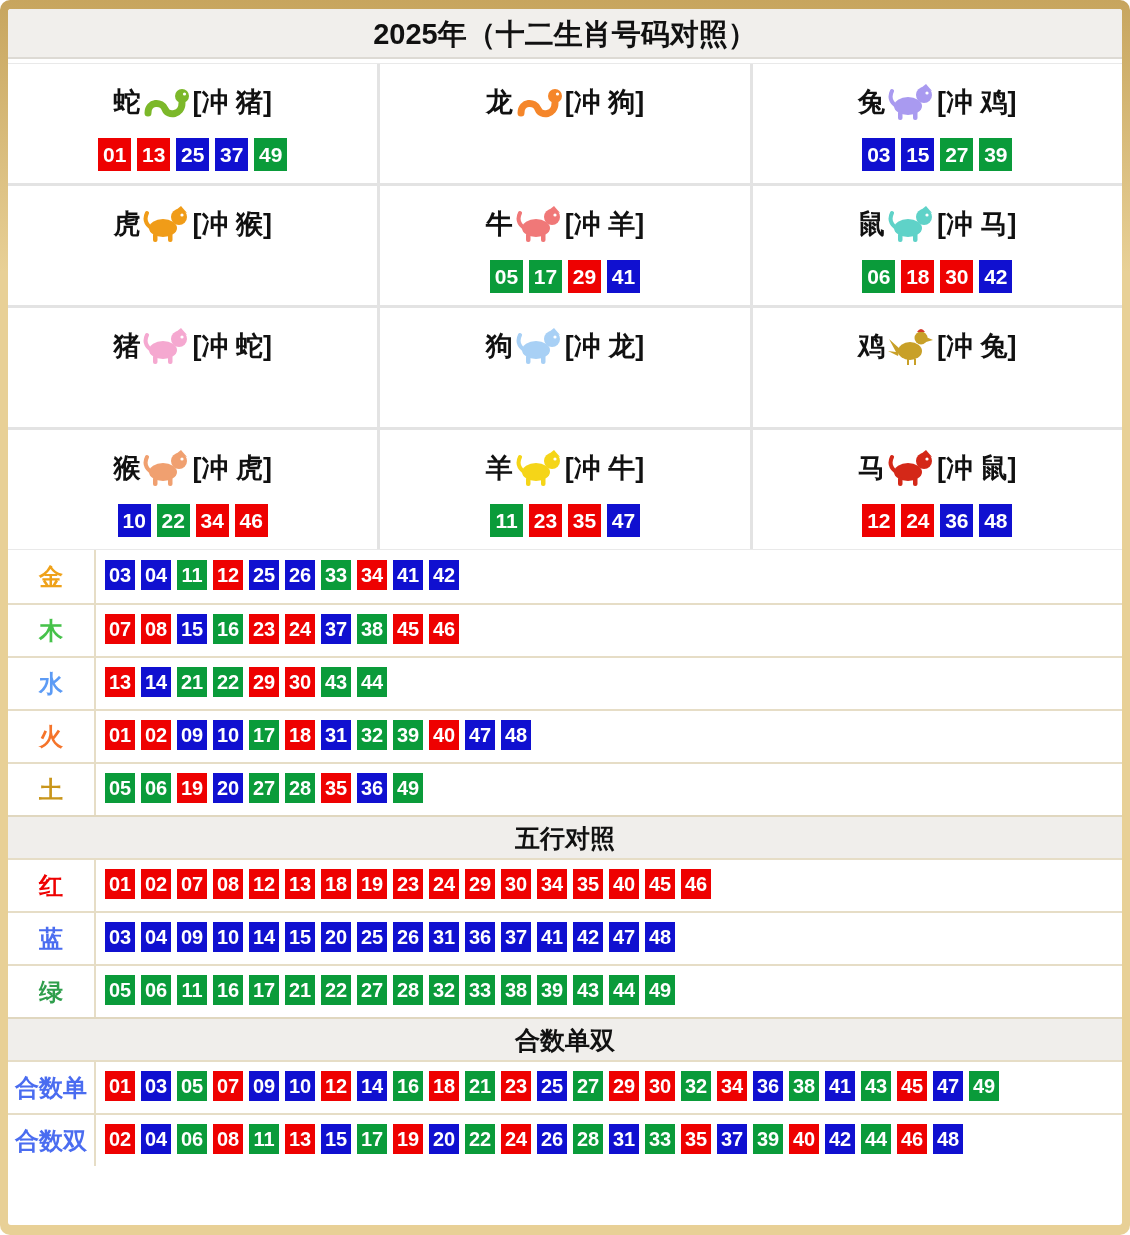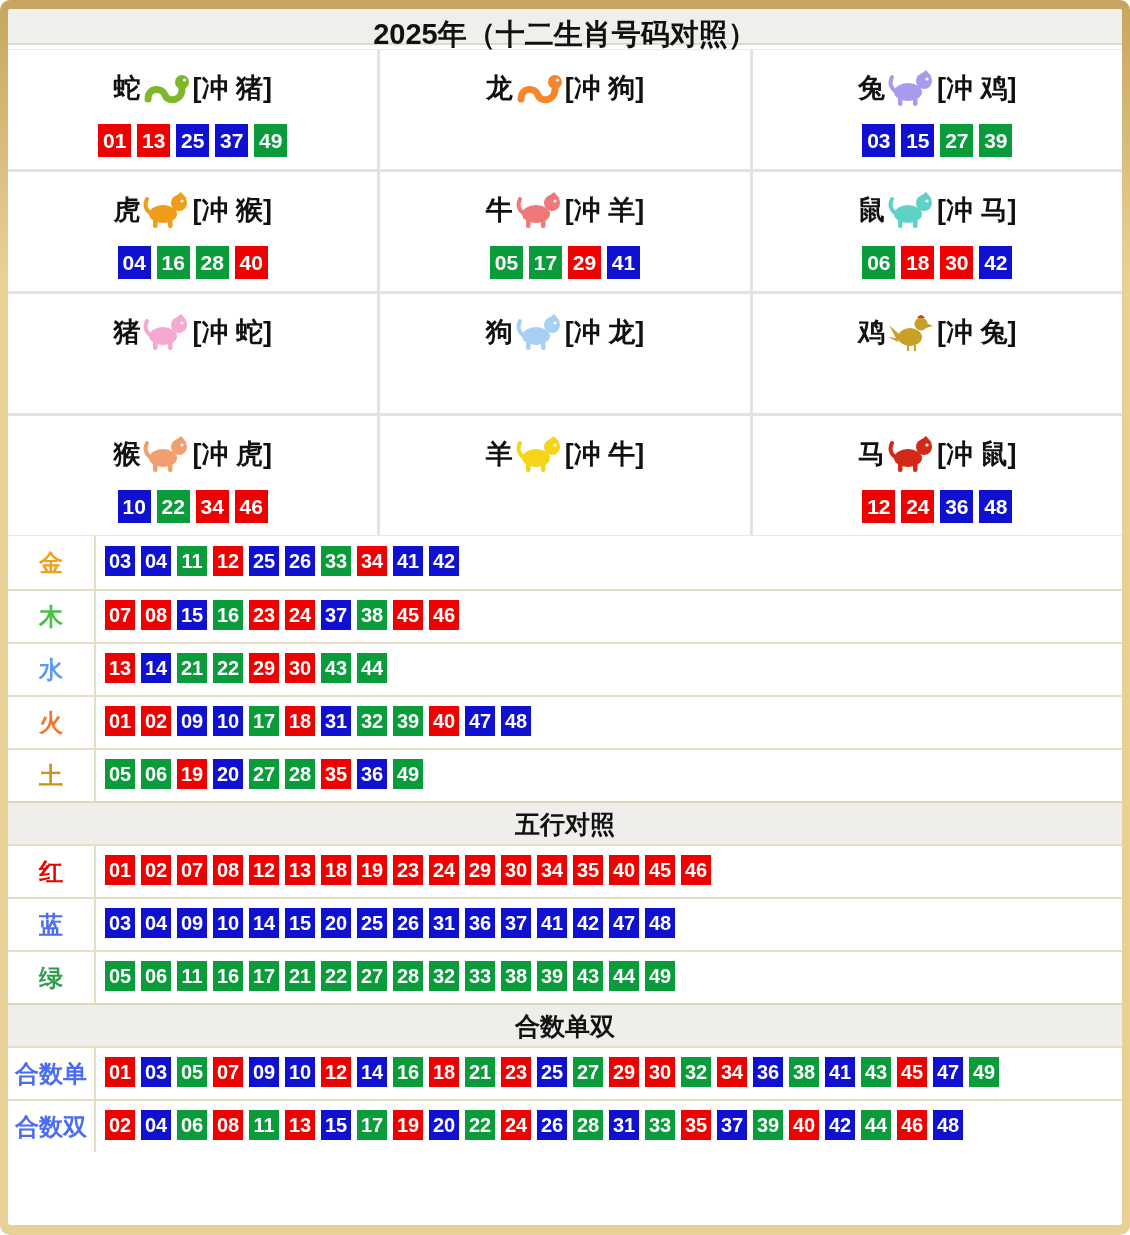--- a/index.html
+++ b/index.html
@@ -15,21 +15,21 @@
     border-radius:10px;
     padding:9px 8px 10px 8px;
   }
   .panel {
     width:100%; height:100%;
     background:#ffffff;
     border-radius:3px;
     overflow:hidden;
   }
   .title-bar {
-    height:36px; line-height:50px;
+    height:50px; line-height:50px;
     background:#f1efec;
     border-bottom:2px solid #dddad4;
     text-align:center;
     font-size:29px; font-weight:bold; color:#111;
     margin-bottom:4px;
   }
   .zodiac-grid {
     display:grid;
     grid-template-columns:repeat(3,1fr);
     gap:3px;
@@ -149,21 +149,20 @@
                 <ellipse cx="21" cy="25" rx="14" ry="9" fill="#f09c18"></ellipse>
                 <rect x="11" y="30" width="4.5" height="9" rx="2" fill="#f09c18"></rect>
                 <rect x="26" y="30" width="4.5" height="9" rx="2" fill="#f09c18"></rect>
                 <circle cx="37" cy="14" r="8" fill="#f09c18"></circle>
                 <polygon points="39,3 45,10 34,7" fill="#f09c18"></polygon>
                 <circle cx="40" cy="12" r="1.6" fill="#fff"></circle>
               </svg>
             </span>
             <span>[冲 猴]</span>
           </div>
-          <div class="znums"><span class="ball big" style="background: rgb(16, 16, 208);">04</span><span class="ball big" style="background: rgb(10, 155, 58);">16</span><span class="ball big" style="background: rgb(10, 155, 58);">28</span><span class="ball big" style="background: rgb(238, 1, 1);">40</span></div>
         </div>
         <div class="zcell">
           <div class="zhead">
             <span>牛</span>
             <span class="zicon">
               <svg width="48" height="42" viewBox="0 0 48 42">
                 <path d="M8 24 Q1 18 5 10" fill="none" stroke="#f07878" stroke-width="4" stroke-linecap="round"></path>
                 <ellipse cx="21" cy="25" rx="14" ry="9" fill="#f07878"></ellipse>
                 <rect x="11" y="30" width="4.5" height="9" rx="2" fill="#f07878"></rect>
                 <rect x="26" y="30" width="4.5" height="9" rx="2" fill="#f07878"></rect>
@@ -272,20 +271,21 @@
                 <ellipse cx="21" cy="25" rx="14" ry="9" fill="#f5d518"></ellipse>
                 <rect x="11" y="30" width="4.5" height="9" rx="2" fill="#f5d518"></rect>
                 <rect x="26" y="30" width="4.5" height="9" rx="2" fill="#f5d518"></rect>
                 <circle cx="37" cy="14" r="8" fill="#f5d518"></circle>
                 <polygon points="39,3 45,10 34,7" fill="#f5d518"></polygon>
                 <circle cx="40" cy="12" r="1.6" fill="#fff"></circle>
               </svg>
             </span>
             <span>[冲 牛]</span>
           </div>
+          <div class="znums"><span class="ball big" style="background: rgb(10, 155, 58);">11</span><span class="ball big" style="background: rgb(238, 1, 1);">23</span><span class="ball big" style="background: rgb(238, 1, 1);">35</span><span class="ball big" style="background: rgb(16, 16, 208);">47</span></div>
         </div>
         <div class="zcell">
           <div class="zhead">
             <span>马</span>
             <span class="zicon">
               <svg width="48" height="42" viewBox="0 0 48 42">
                 <path d="M8 24 Q1 18 5 10" fill="none" stroke="#d42818" stroke-width="4" stroke-linecap="round"></path>
                 <ellipse cx="21" cy="25" rx="14" ry="9" fill="#d42818"></ellipse>
                 <rect x="11" y="30" width="4.5" height="9" rx="2" fill="#d42818"></rect>
                 <rect x="26" y="30" width="4.5" height="9" rx="2" fill="#d42818"></rect>

